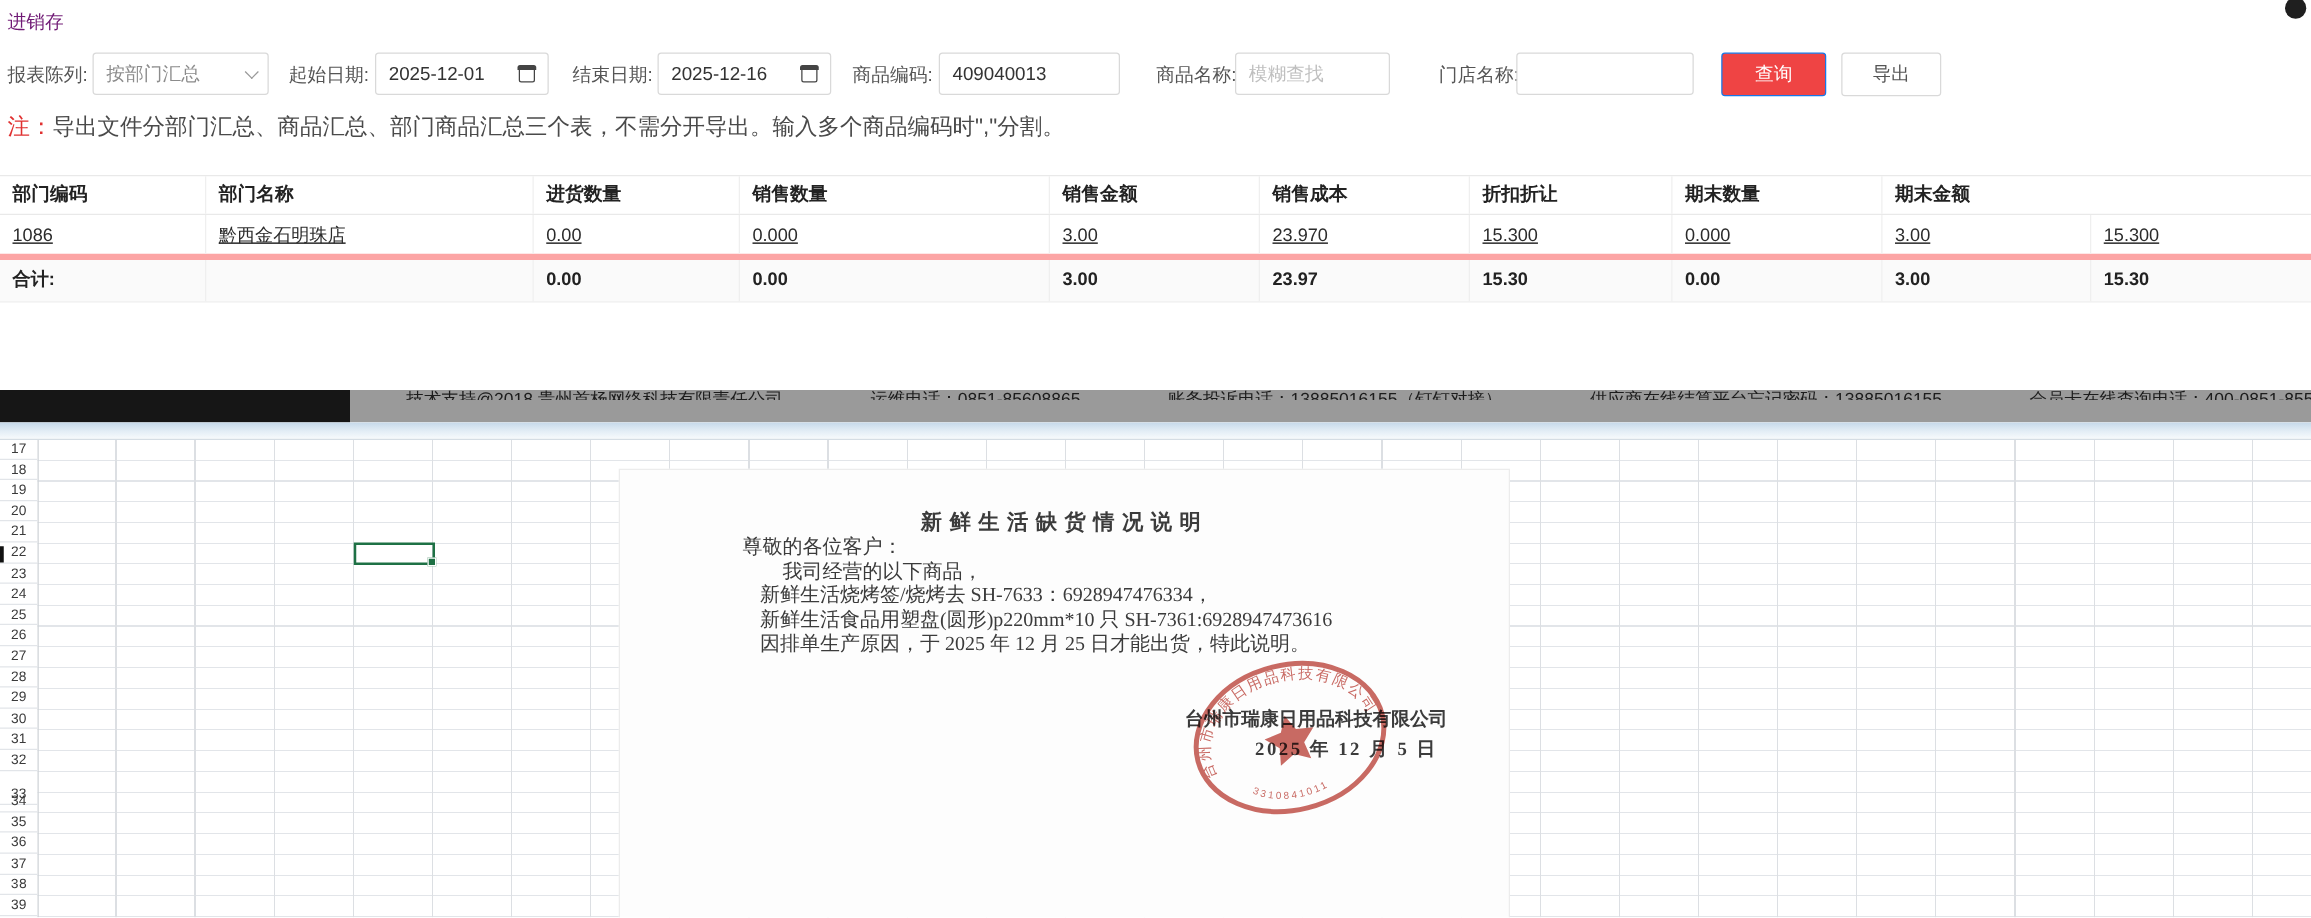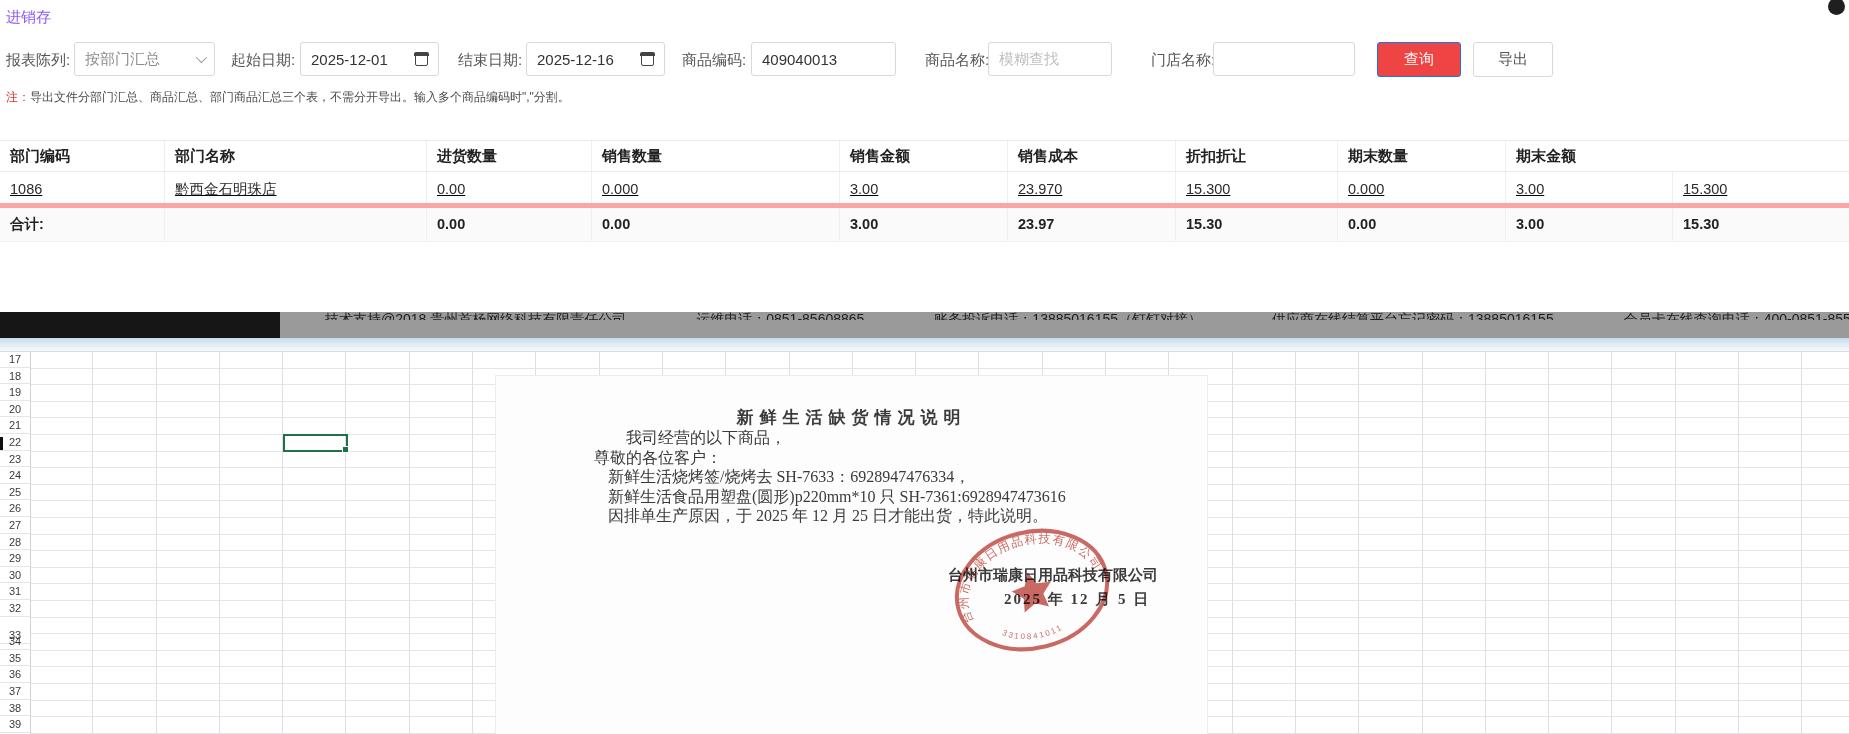--- a/index.html
+++ b/index.html
@@ -2,37 +2,37 @@
 <html><head>
 <meta charset="utf-8">
 <style>
   * { margin:0; padding:0; box-sizing:border-box; }
   html,body { background:#fff; }
   body { font-family:"Liberation Sans","DejaVu Sans",sans-serif; }
   #stage { position:relative; width:1849px; height:734px; overflow:hidden; background:#fff; }
 
   
   .panel { position:absolute; left:0; top:0; width:1849px; height:312px; background:#fff; }
-  .app-title { position:absolute; left:6px; top:8px; font-size:15px; color:#8b5cf6; }
+  .app-title { position:absolute; left:6px; top:8px; font-size:15px; color:#701a75; }
   .corner-dot { position:absolute; left:1828px; top:-2px; width:17px; height:17px; border-radius:50%; background:#1f1f1f; }
 
   .flt-label { position:absolute; top:51px; font-size:15px; color:#555; white-space:nowrap; }
   .input-box { position:absolute; top:42px; height:34px; border:1px solid #d9d9d9; border-radius:3px;
                background:#fff; display:flex; align-items:center; padding:0 10px; font-size:15px; color:#333; }
   .input-box .ph { color:#bfbfbf; }
   .select-box { color:#8c8c8c; justify-content:space-between; }
   .chev { width:8px; height:8px; border-right:1.6px solid #999; border-bottom:1.6px solid #999;
           transform:rotate(45deg) translateY(-2px); margin-left:8px; }
   .cal-icon { width:13px; height:13px; border:1.6px solid #444; border-radius:2px; margin-left:auto; position:relative; }
   .cal-icon::before { content:""; position:absolute; left:-1.6px; right:-1.6px; top:-1.6px; height:4px; background:#444; border-radius:2px 2px 0 0; }
   .btn { position:absolute; top:42px; height:35px; border-radius:3px; font-size:15px; display:flex; align-items:center; justify-content:center; cursor:pointer; }
   .btn-primary { left:1377px; width:84px; background:#ef4444; color:#fff; border:1px solid #1677e8; }
   .btn-plain { left:1473px; width:80px; background:#fff; color:#555; border:1px solid #d9d9d9; }
 
-  .note-line { position:absolute; left:6px; top:89px; font-size:12px; color:#4a4a4a; }
+  .note-line { position:absolute; left:6px; top:89px; font-size:18px; color:#4a4a4a; }
   .note-prefix { color:#e03131; }
 
   
   .sum-table { position:absolute; left:0; top:140px; width:1849px; }
   .t-row { display:grid; grid-template-columns:165px 262px 165px 248px 168px 168px 162px 168px 167px 176px; }
   .t-head { height:32px; border-top:1px solid #e9e9e9; border-bottom:1px solid #e9e9e9; }
   .t-head .cell { font-weight:bold; color:#222; font-size:15px; line-height:30px; }
   .t-body { height:36px; border-bottom:5px solid #fca5a5;text-decoration:underline; }
   .t-body .cell { color:#2b2b2b; font-size:14.5px; line-height:35px; }
   .t-total { height:34px; background:#fafafa; border-bottom:1px solid #f0f0f0; }
@@ -189,31 +189,31 @@
         <div class="rownum" style="top: 195.6px;">28</div>
         <div class="rownum" style="top: 212.2px;">29</div>
         <div class="rownum" style="top: 228.8px;">30</div>
         <div class="rownum" style="top: 245.4px;">31</div>
         <div class="rownum" style="top: 262px;">32</div>
         <div class="rownum" style="top: 289px;">33</div>
         <div class="rownum" style="top: 295.2px;">34</div>
         <div class="rownum" style="top: 311.8px;">35</div>
         <div class="rownum" style="top: 328.4px;">36</div>
         <div class="rownum" style="top: 345px;">37</div>
-        <div class="rownum" style="top: 361.6px;">38</div>
+        <div class="rownum" style="top: 361.6px; font-family: Liberation Mono, monospace;">38</div>
         <div class="rownum" style="top: 378.2px;">39</div>
       </div>
     <div class="row22-mark"></div>
     <div class="sel-cell"></div>
 
     <div class="doc-pic">
       <div class="doc-title">新鲜生活缺货情况说明</div>
       <div class="doc-body" id="doc-body">
+          <div class="doc-line">尊敬的各位客户：</div>
           <div class="doc-line ind-2">我司经营的以下商品，</div>
-          <div class="doc-line">尊敬的各位客户：</div>
           <div class="doc-line ind-1">新鲜生活烧烤签/烧烤去 SH-7633：6928947476334，</div>
           <div class="doc-line ind-1">新鲜生活食品用塑盘(圆形)p220mm*10 只 SH-7361:6928947473616</div>
           <div class="doc-line ind-1">因排单生产原因，于 2025 年 12 月 25 日才能出货，特此说明。</div>
         </div>
       <div class="doc-company">台州市瑞康日用品科技有限公司</div>
       <div class="doc-date">2025 年 12 月 5 日</div>
       <svg class="stamp" viewBox="0 0 192 152">
         <g transform="rotate(-14 96 76)" fill="none">
           <ellipse cx="96" cy="76" rx="76" ry="58" stroke="#bf4a42" stroke-width="4"></ellipse>
           <path d="M96 58 l6.2 12.6 13.9 2 -10 9.8 2.4 13.8 -12.5-6.5 -12.5 6.5 2.4-13.8 -10-9.8 13.9-2 z" fill="#bf4a42"></path>

